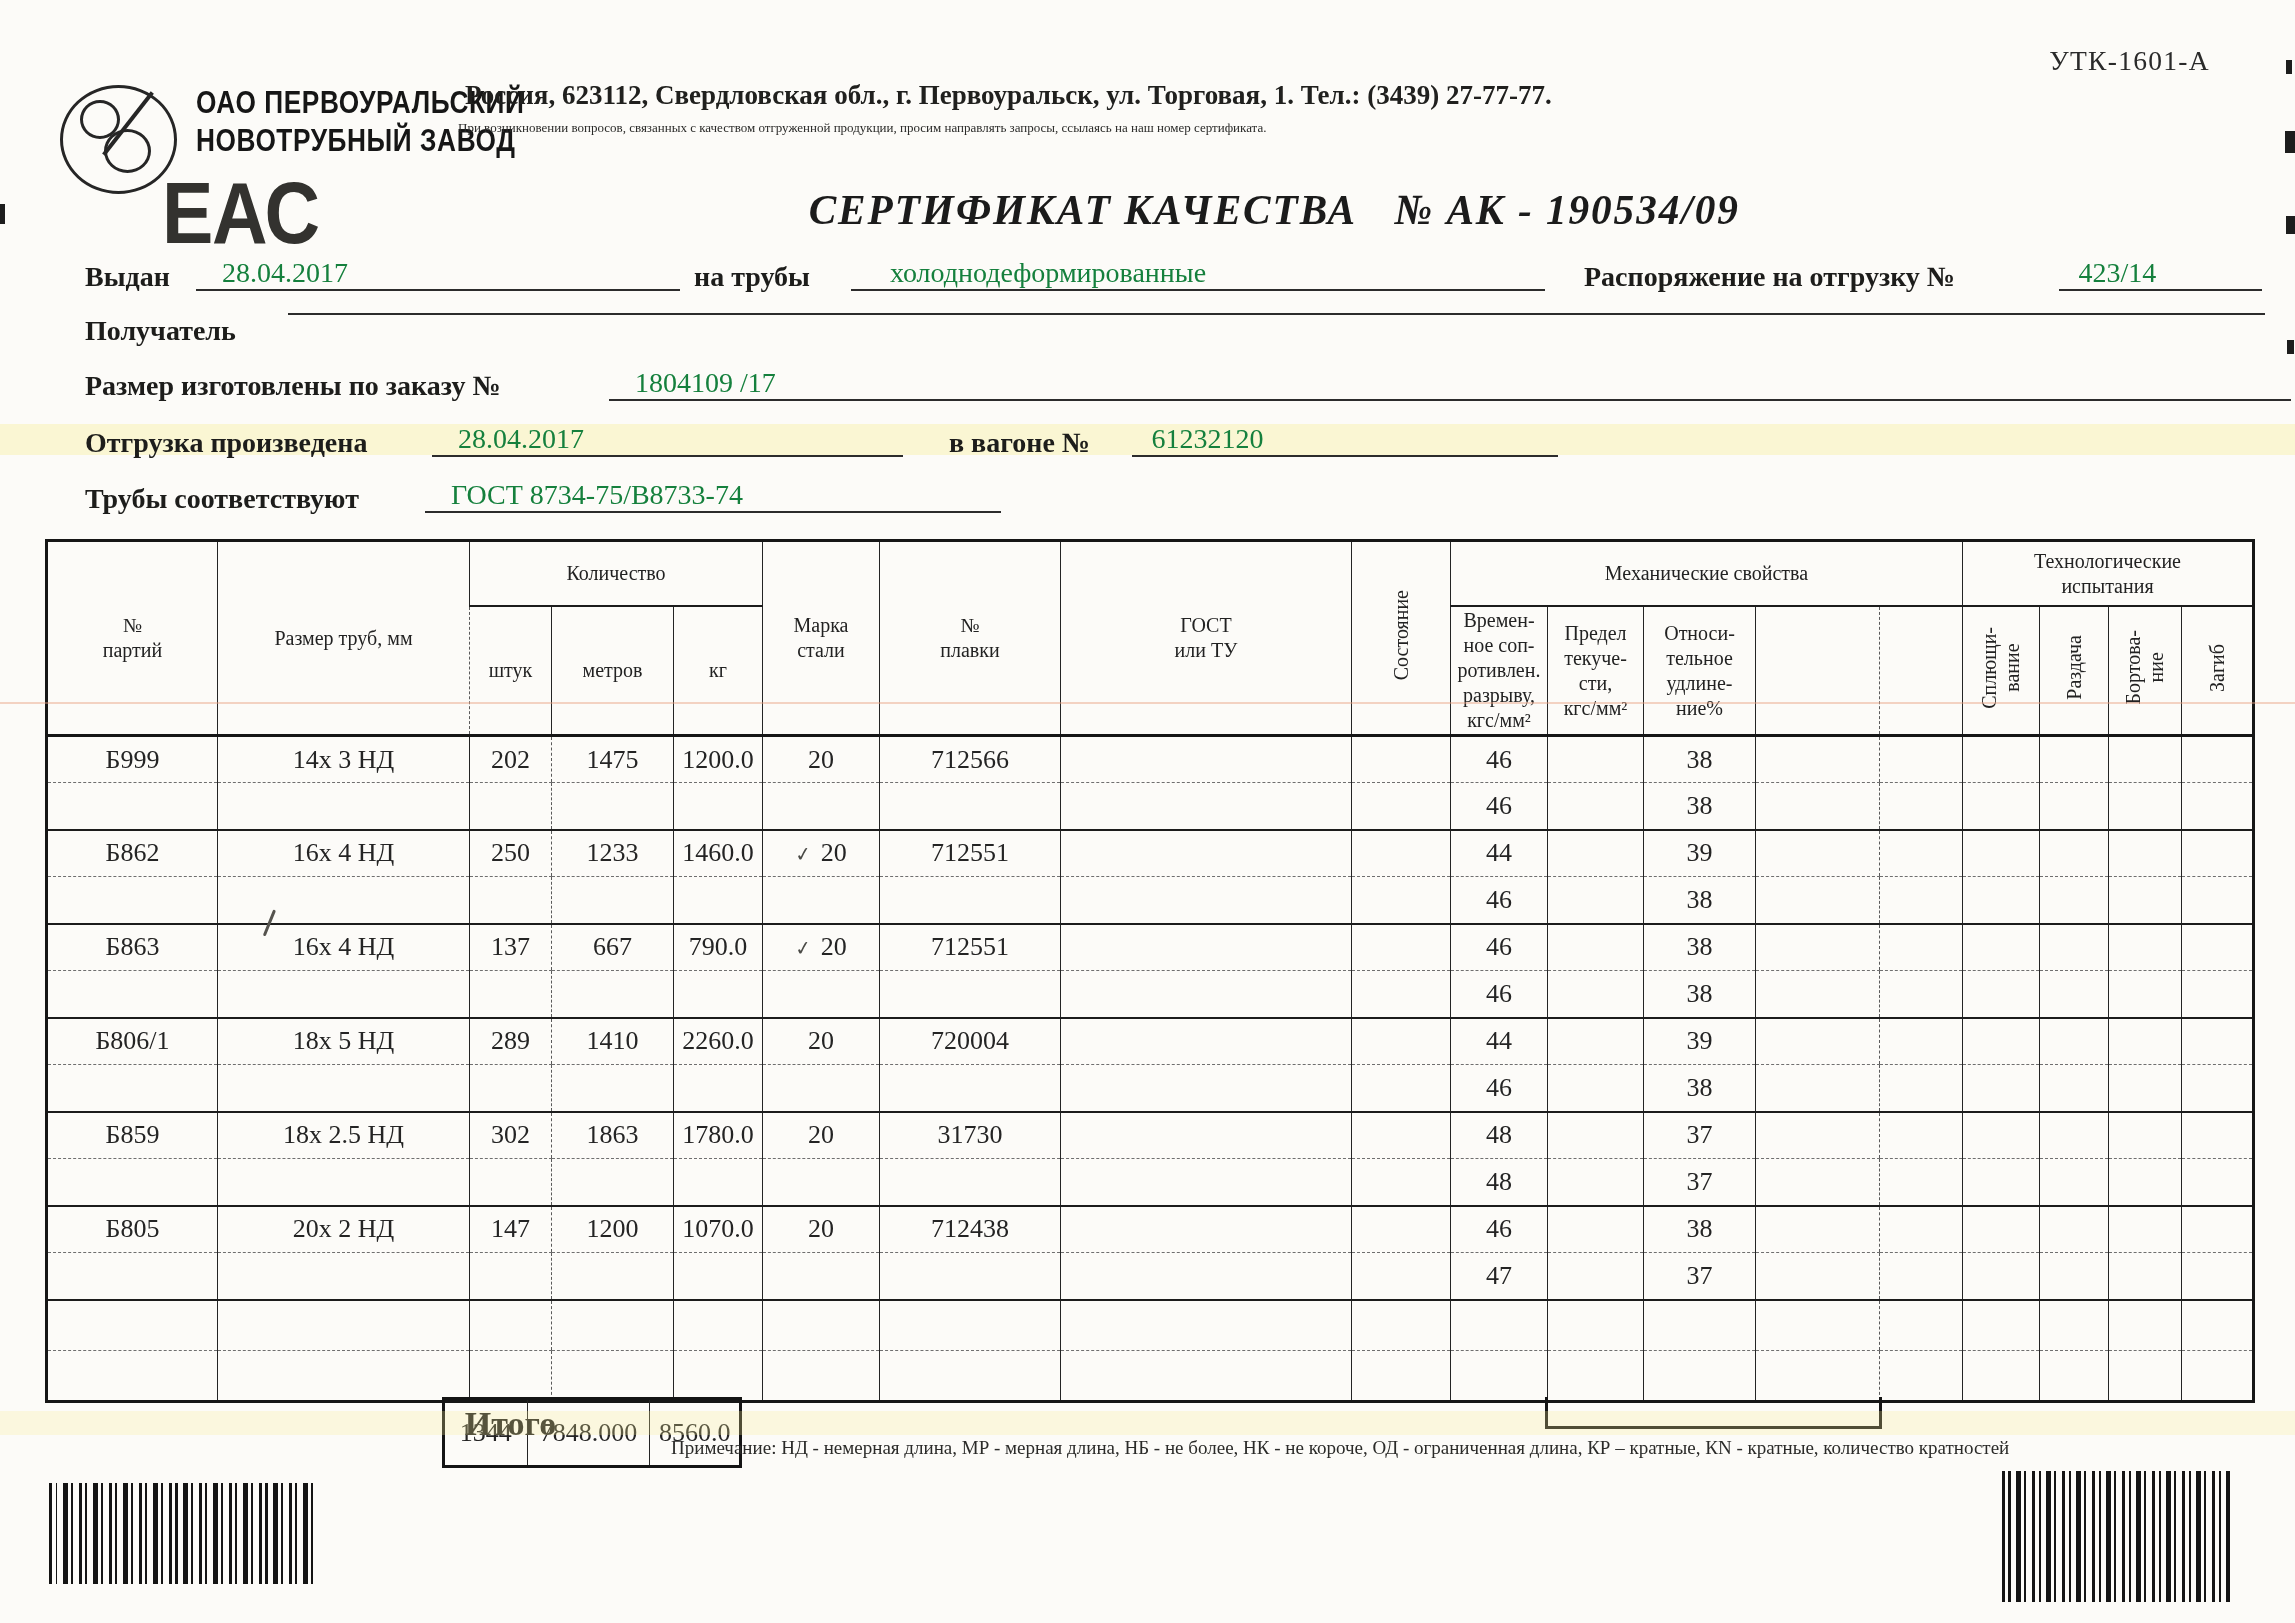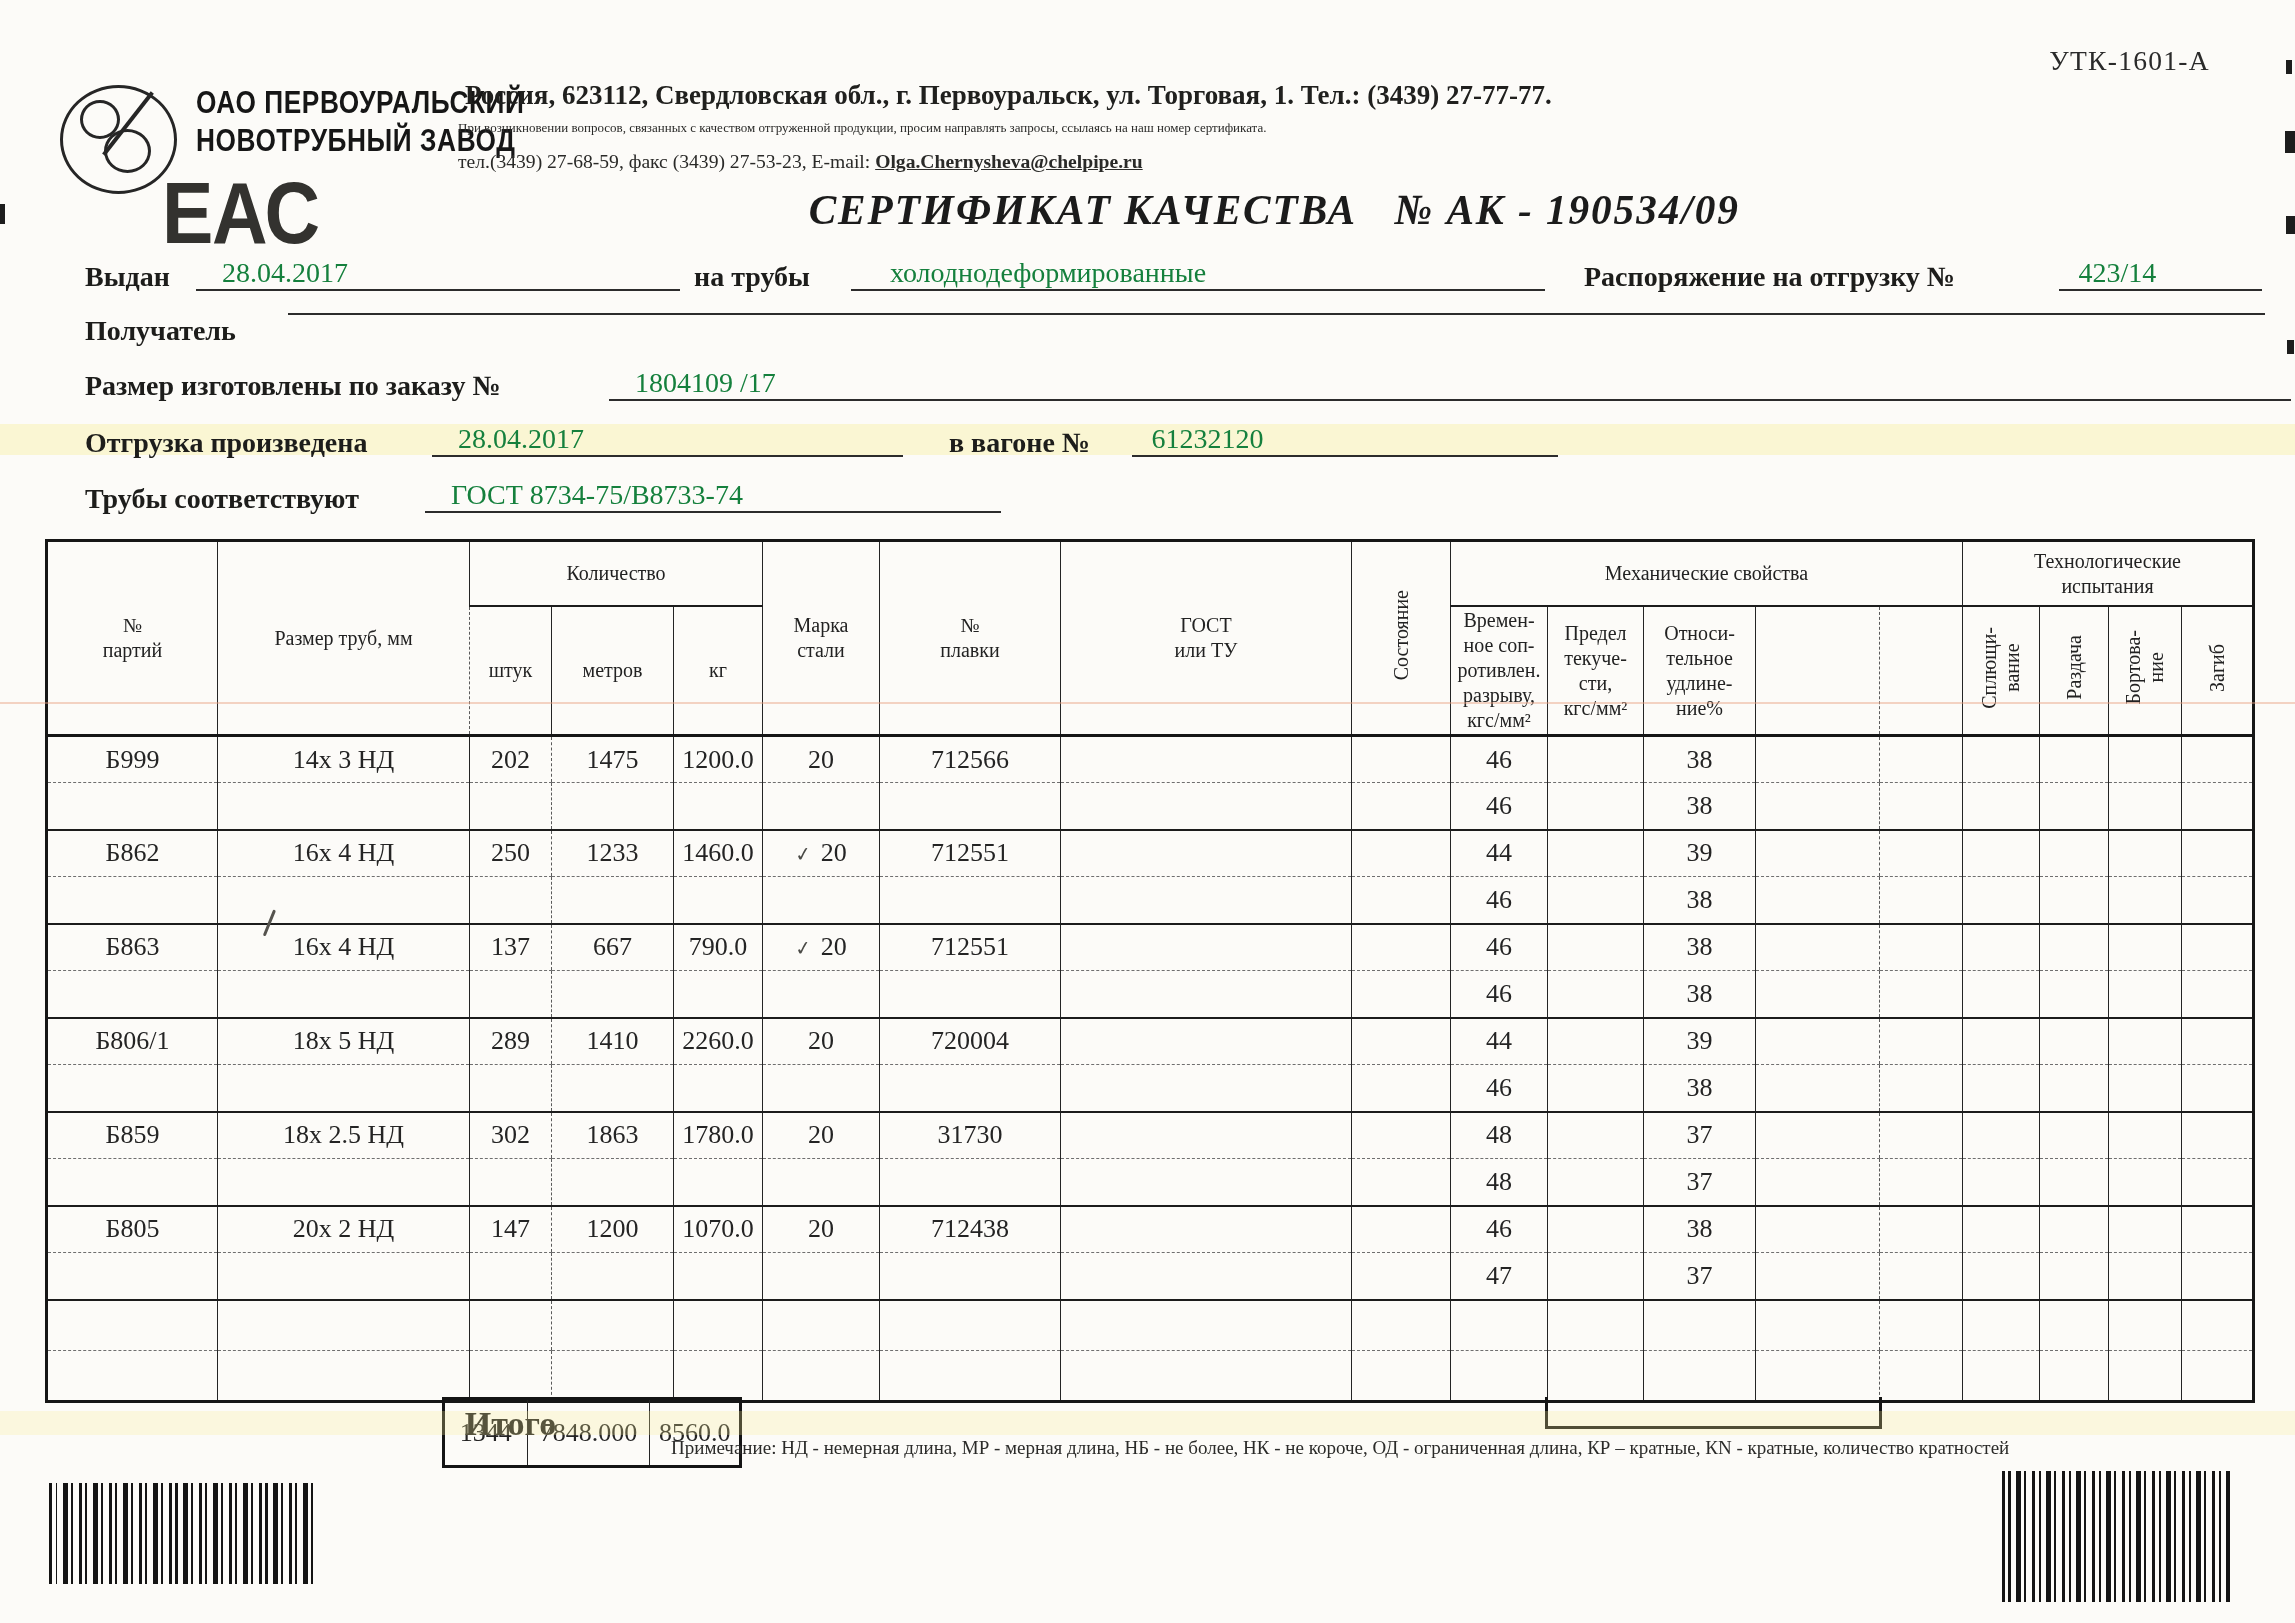--- a/index.html
+++ b/index.html
@@ -77,23 +77,20 @@
     <div class="c1"></div>
       <div class="c2"></div>
       <div class="slash"></div>
   </div>
   <div class="abs logo-text">ОАО ПЕРВОУРАЛЬСКИЙ
 НОВОТРУБНЫЙ  ЗАВОД</div>
   <div class="abs eac">ЕАС</div>
 
   <div class="abs addr1">Россия, 623112, Свердловская обл., г. Первоуральск, ул. Торговая, 1. Тел.: (3439) 27-77-77.</div>
   <div class="abs addr2">При возникновении вопросов, связанных с качеством отгруженной продукции, просим направлять запросы, ссылаясь на наш номер сертификата.</div>
-  <div class="abs addr3">
-    <span>тел.(3439) 27-68-59, факс (3439) 27-53-23,  E-mail: </span><span class="email">Olga.Chernysheva@chelpipe.ru</span>
-  </div>
 
   <div class="abs title-line">
     <span>СЕРТИФИКАТ КАЧЕСТВА</span><span class="tno">№  АК -  190534/09</span>
   </div>
 
   <div class="abs flabel" style="left:85px;top:261px;">Выдан</div>
   <div class="abs fval" style="left:196px;top:257px;width:458px;padding-left:26px;">28.04.2017</div>
   <div class="abs flabel" style="left:694px;top:261px;">на трубы</div>
   <div class="abs fval" style="left:851px;top:257px;width:655px;padding-left:39px;">холоднодеформированные</div>
   <div class="abs flabel" style="left:1584px;top:261px;">Распоряжение на отгрузку №</div>

